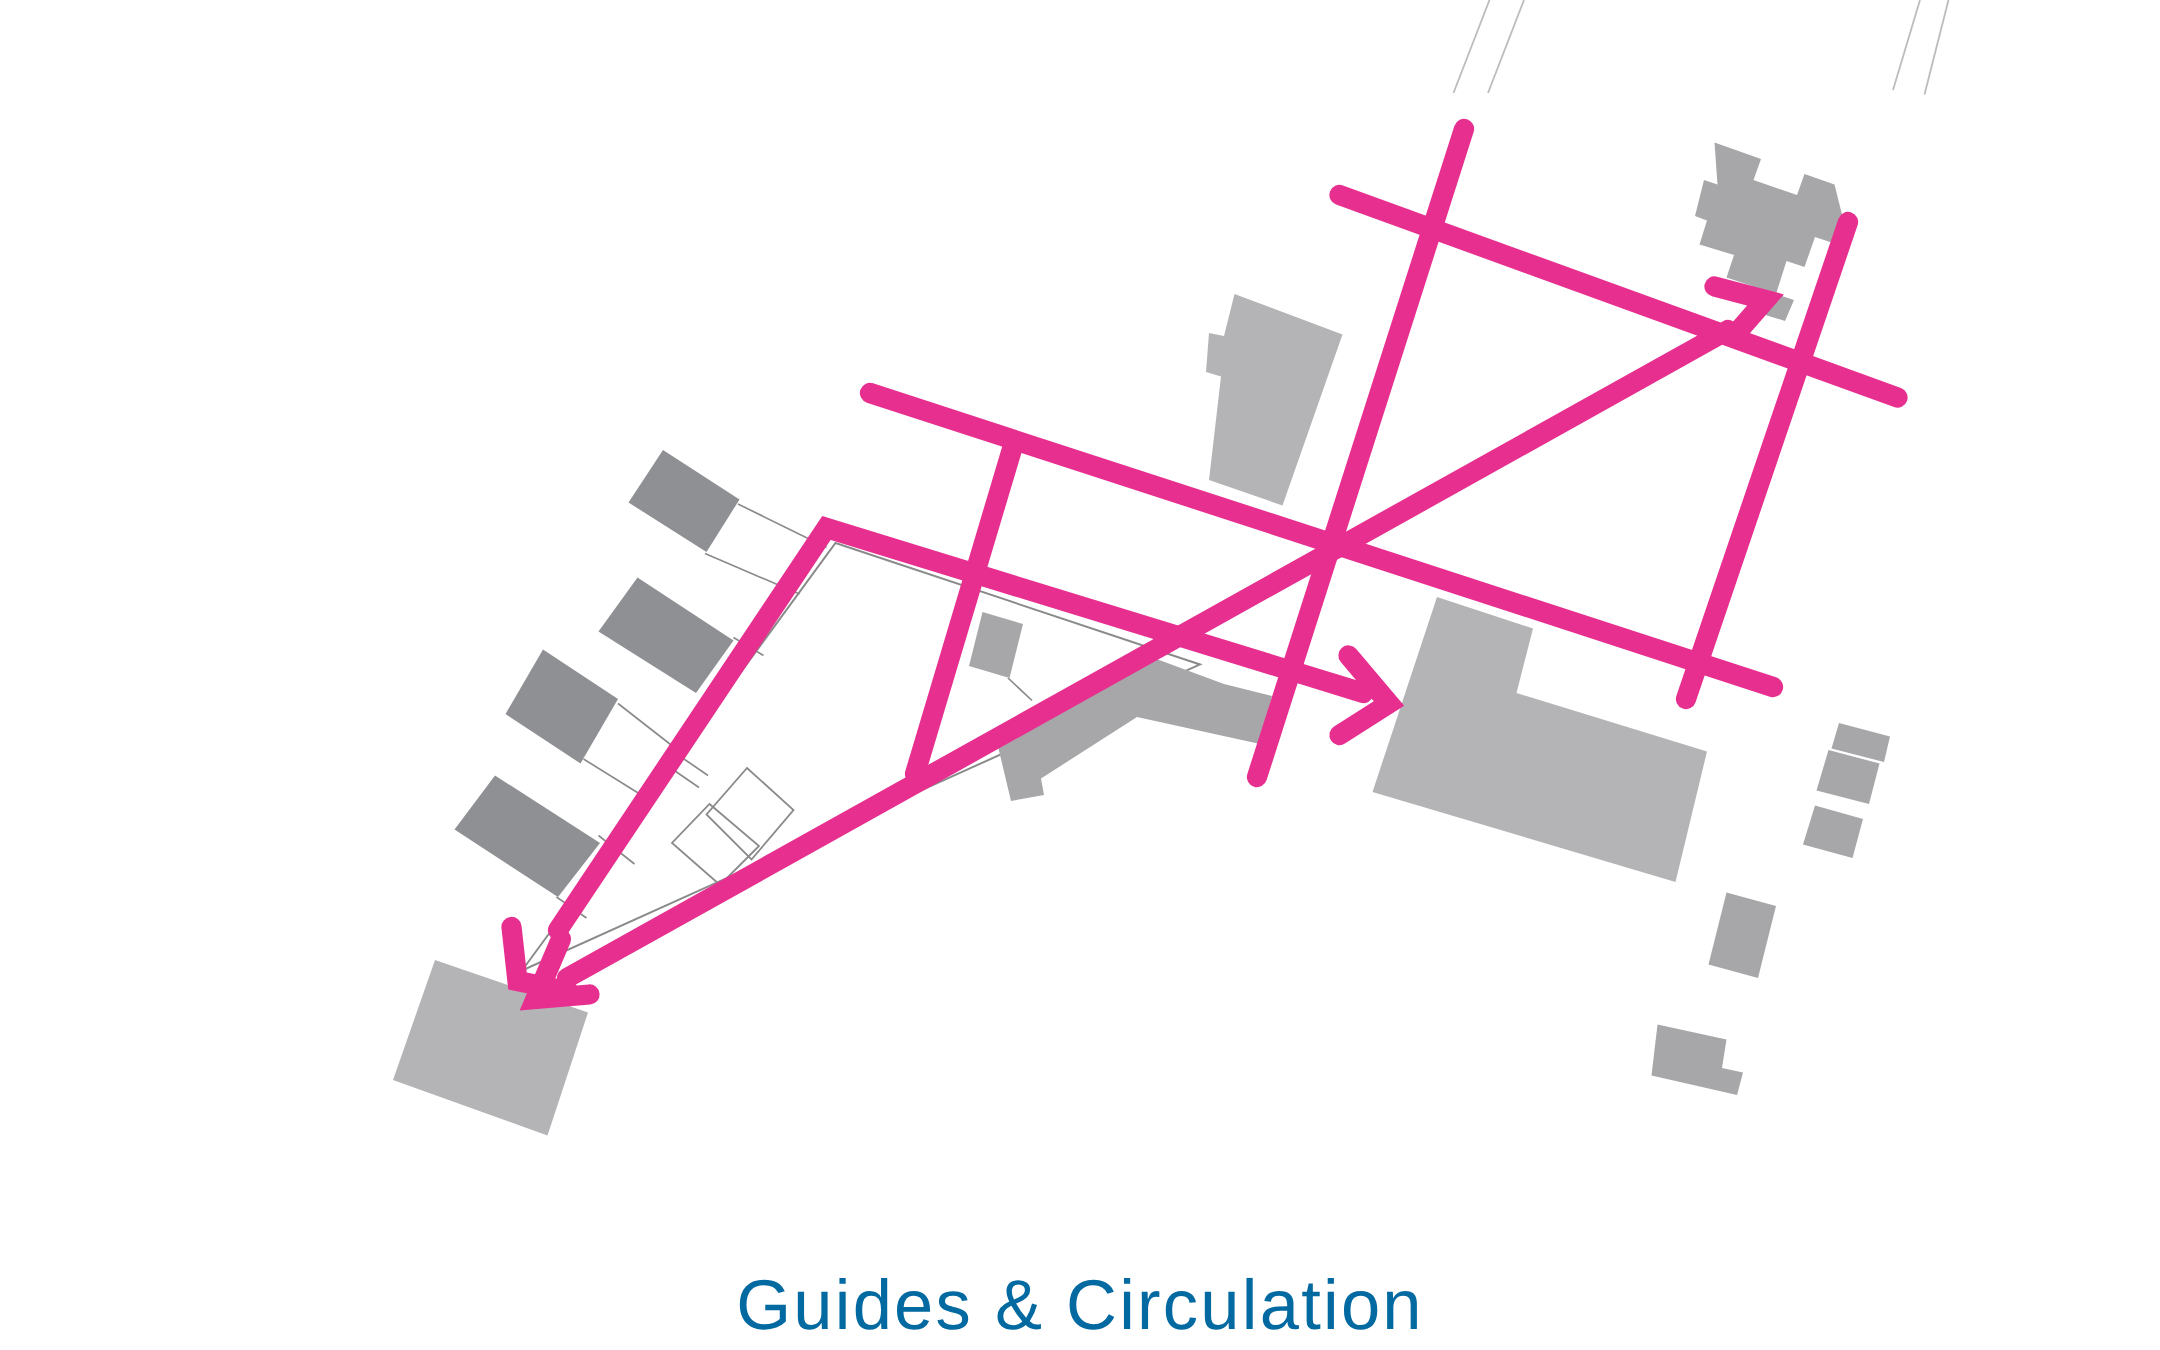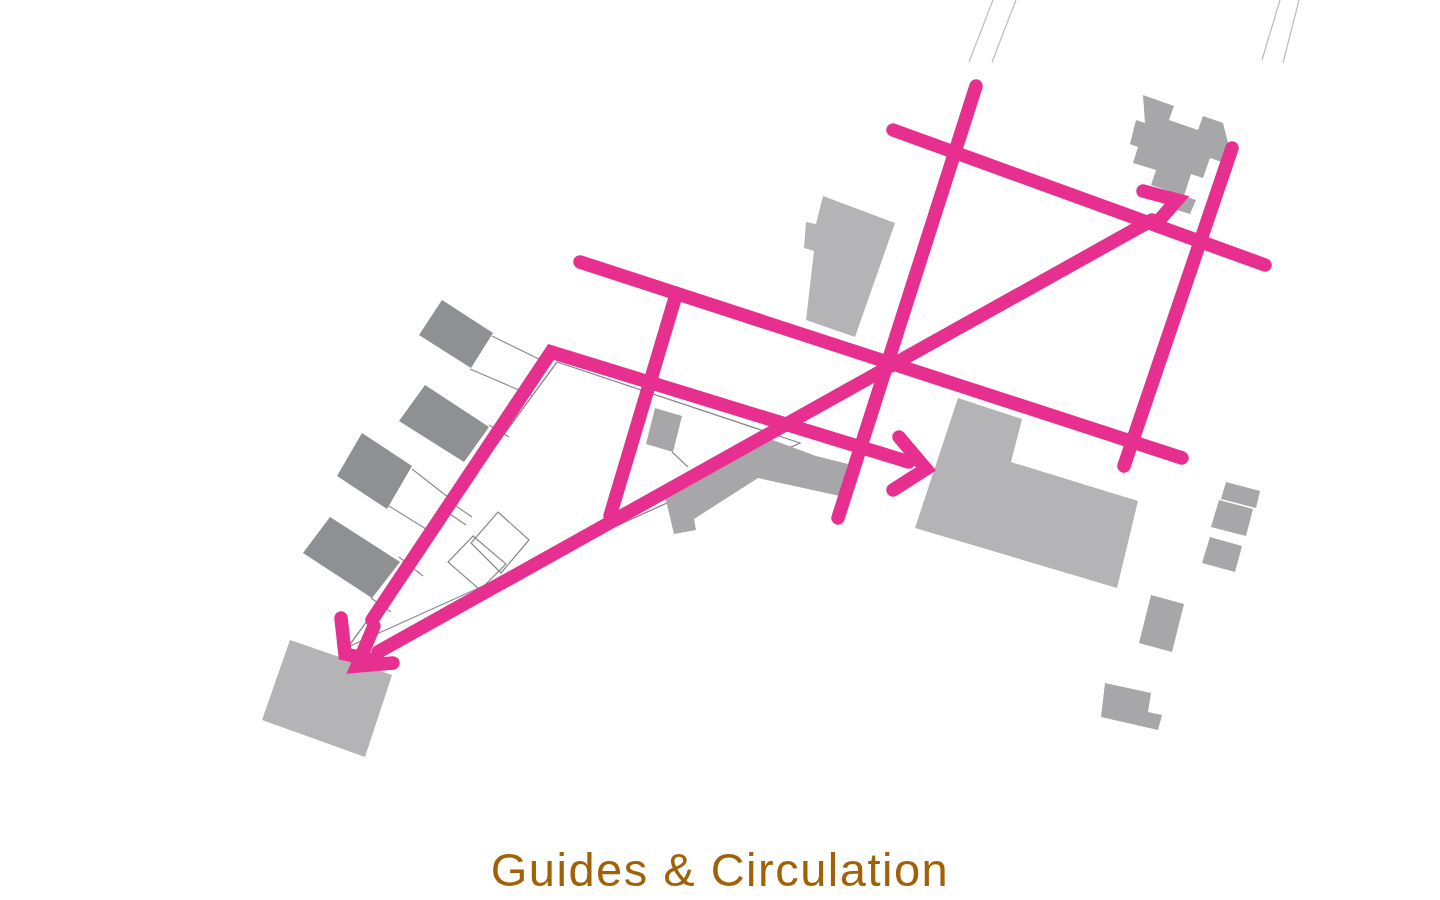--- a/index.html
+++ b/index.html
@@ -68,14 +68,14 @@
         <polyline points="1232,148 1124,466" fill="none" stroke="#e72f90" stroke-width="13.5" stroke-linecap="round" stroke-linejoin="miter"></polyline>
         <polyline points="676,295 610,516" fill="none" stroke="#e72f90" stroke-width="13.5" stroke-linecap="round" stroke-linejoin="miter"></polyline>
         <polyline points="1152,220 378,652" fill="none" stroke="#e72f90" stroke-width="13.5" stroke-linecap="round" stroke-linejoin="miter"></polyline>
         <polyline points="372,620 551,352 909,462" fill="none" stroke="#e72f90" stroke-width="13.5" stroke-linecap="round" stroke-linejoin="miter"></polyline>
         <path d="M 1143 191 L 1177 200 L 1156 224" fill="none" stroke="#e72f90" stroke-width="13.5" stroke-linecap="round" stroke-linejoin="miter"></path>
         <path d="M 899 437 L 926 469 L 893 490" fill="none" stroke="#e72f90" stroke-width="13.5" stroke-linecap="round" stroke-linejoin="miter"></path>
         <path d="M 341 618 L 345 654 L 379 661" fill="none" stroke="#e72f90" stroke-width="13.5" stroke-linecap="round" stroke-linejoin="miter"></path>
         <path d="M 374 626 L 357 666 L 393 663" fill="none" stroke="#e72f90" stroke-width="13.5" stroke-linecap="round" stroke-linejoin="miter"></path>
       </g>
   </svg>
-  <div class="title" style="color: #a16207;">Guides &amp; Circulation</div>
+  <div class="title" style="color: #0369a1;">Guides &amp; Circulation</div>
 </div>
 
 </body></html>

